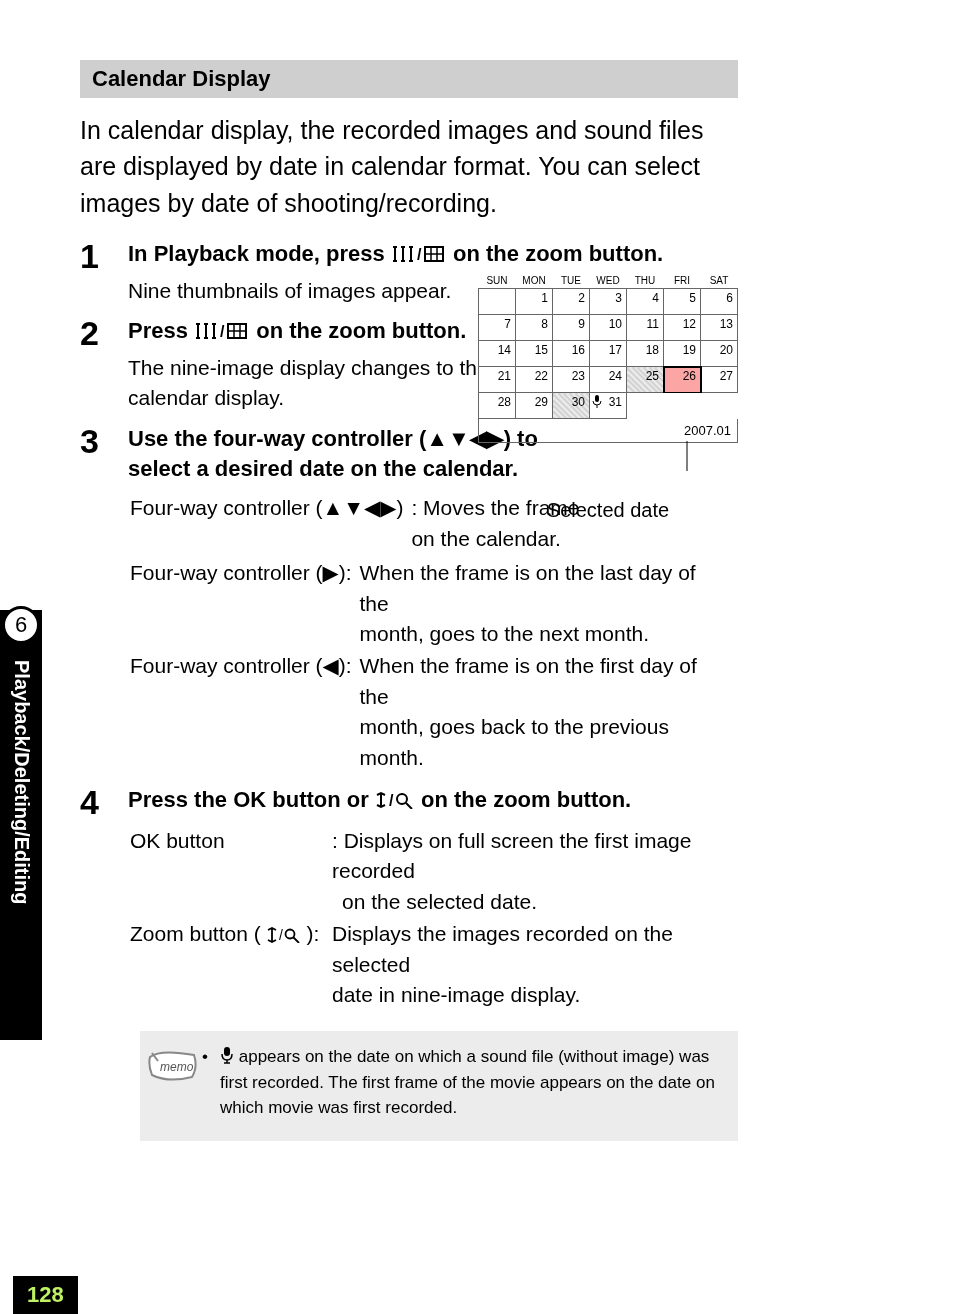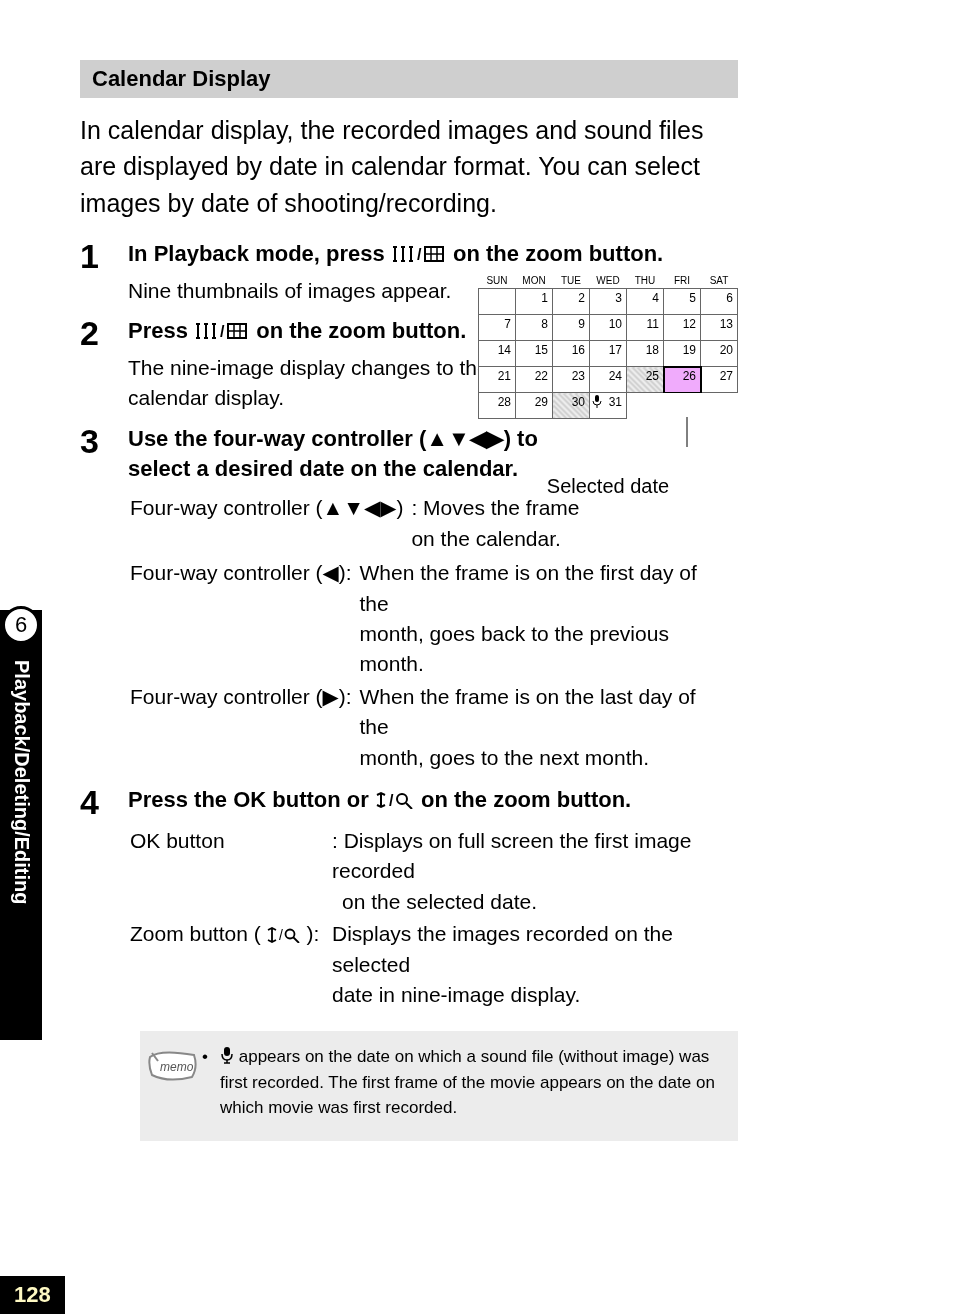--- a/index.html
+++ b/index.html
@@ -15,27 +15,27 @@
   .step-desc-table { font-size:21px; line-height:1.45; margin-top:6px; }
   .memo-block { display:flex; align-items:flex-start; background:#ececec; padding:14px 8px 14px 8px; margin-top:18px; margin-left:60px; }
   .memo-icon { width:54px; flex-shrink:0; margin-top:4px; }
   .memo-body { flex:1; font-size:17px; line-height:1.45; }
   .memo-body ul { list-style:none; padding:0; }
   .memo-body li { position:relative; padding-left:18px; margin-bottom:6px; }
   .memo-body li::before { content:"•"; position:absolute; left:0; top:0; }
   .side-tab { position:absolute; left:0; top:610px; width:42px; height:430px; background:#000; color:#fff; }
   .tab-circle { position:absolute; top:-4px; left:2px; width:38px; height:38px; border:3px solid #000; border-radius:50%; background:#fff; color:#000; font-size:22px; display:flex; align-items:center; justify-content:center; }
   .tab-text { position:absolute; top:44px; left:0; width:42px; height:380px; writing-mode:vertical-rl; font-weight:bold; font-size:20px; display:flex; align-items:center; justify-content:flex-start; padding-top:6px; }
-  .page-num { position:absolute; left:0; bottom:0; background:#000; color:#fef9c3; font-weight:bold; font-size:22px; padding:6px 14px; }
+  .page-num { position:absolute; left:13px; bottom:0; background:#000; color:#bef264; font-weight:bold; font-size:22px; padding:6px 14px; }
   .calendar-wrap { position:absolute; right:80px; top:273px; width:260px; font-size:12px; }
   .cal-table { border-collapse:collapse; width:100%; background:#fff; }
   .cal-table th { font-weight:normal; font-size:10px; padding:2px 0; text-align:center; }
   .cal-table td { border:1px solid #666; width:14.28%; height:26px; text-align:right; padding:2px 4px; font-size:12px; vertical-align:top; position:relative; }
   .cal-table td.empty { background:#fff; }
-  .cal-selected { background:#f0abfc; outline:2px solid #000; outline-offset:-1px; }
+  .cal-selected { background:#fca5a5; outline:2px solid #000; outline-offset:-1px; }
   .cal-thumb { background:repeating-linear-gradient(45deg,#d0d0d0,#d0d0d0 2px,#eee 2px,#eee 4px); }
   .cal-footer { text-align:right; font-size:13px; padding:4px 6px; border:1px solid #666; border-top:none; }
   .cal-caption { text-align:center; font-size:20px; margin-top:26px; }
   .icon-inline { display:inline-block; vertical-align:-2px; }
   table.desc-tbl td { vertical-align:top; padding-right:6px; }
 </style>
 </head>
 <body>
 
 <div class="page">
@@ -105,26 +105,26 @@
           <tbody>
               <tr>
             <td style="white-space:nowrap;"><span>Four-way controller (▲▼◀▶)</span></td>
             <td><span>: Moves the frame</span><br><span>on the calendar.</span></td>
           </tr>
         </tbody>
           </table>
         <table class="desc-tbl">
           <tbody>
               <tr>
+            <td style="white-space:nowrap;"><span>Four-way controller (▶):</span></td>
+            <td><span>When the frame is on the last day of the</span><br><span>month, goes to the next month.</span></td>
+          </tr>
+          <tr>
             <td style="white-space:nowrap;"><span>Four-way controller (◀):</span></td>
             <td><span>When the frame is on the first day of the</span><br><span>month, goes back to the previous month.</span></td>
-          </tr>
-          <tr>
-            <td style="white-space:nowrap;"><span>Four-way controller (▶):</span></td>
-            <td><span>When the frame is on the last day of the</span><br><span>month, goes to the next month.</span></td>
           </tr>
         </tbody>
           </table>
       </div>
     </div>
   </div>
 
   <div class="step">
     <div class="step-num">4</div>
     <div class="step-body">
@@ -258,20 +258,21 @@
                 </svg>
           </span>
           <span>31</span>
         </td>
         <td class="empty" style="border:none;"></td>
         <td class="empty" style="border:none;"></td>
         <td class="empty" style="border:none;"></td>
       </tr>
     </tbody>
       </table>
+    <div class="cal-footer">2007.01</div>
     <div style="position:relative; height:30px;">
       <svg style="position:absolute; right:50px; top:-2px;" width="2" height="30">
           <line x1="1" y1="0" x2="1" y2="30" stroke="#000" stroke-width="1"></line>
         </svg>
     </div>
     <div class="cal-caption">Selected date</div>
   </div>
 
   <div class="side-tab">
     <div class="tab-circle">6</div>

